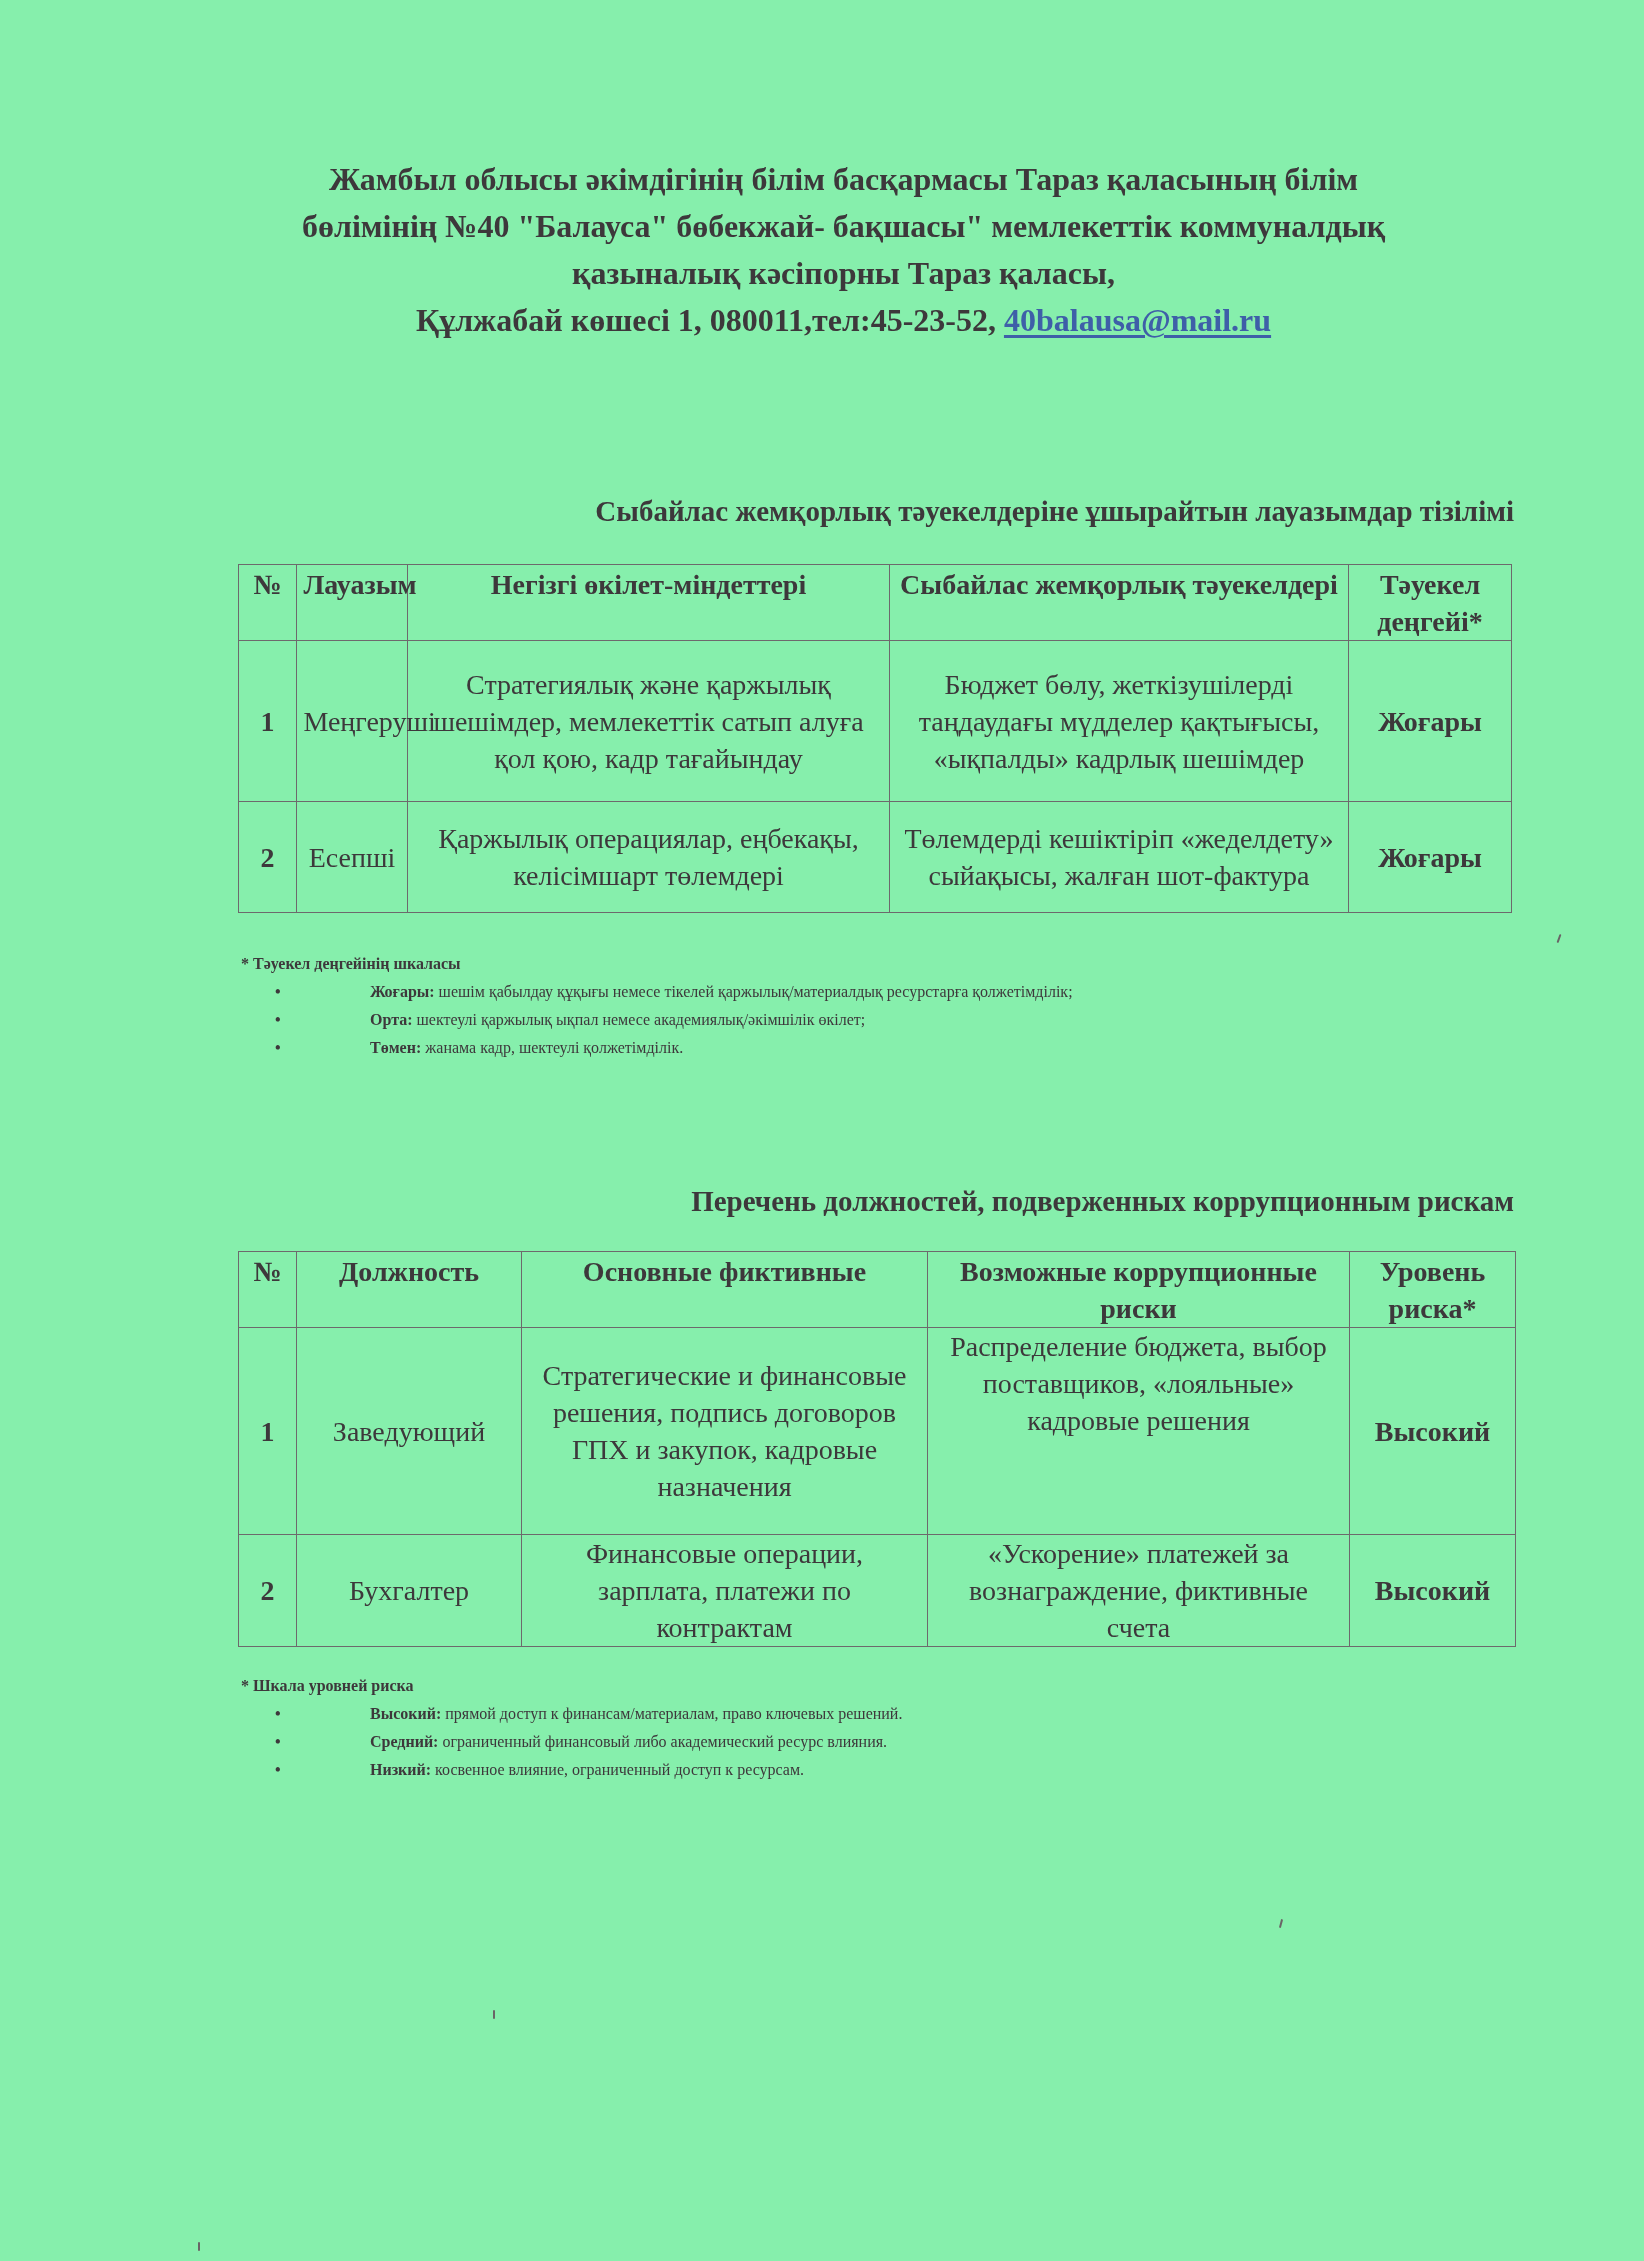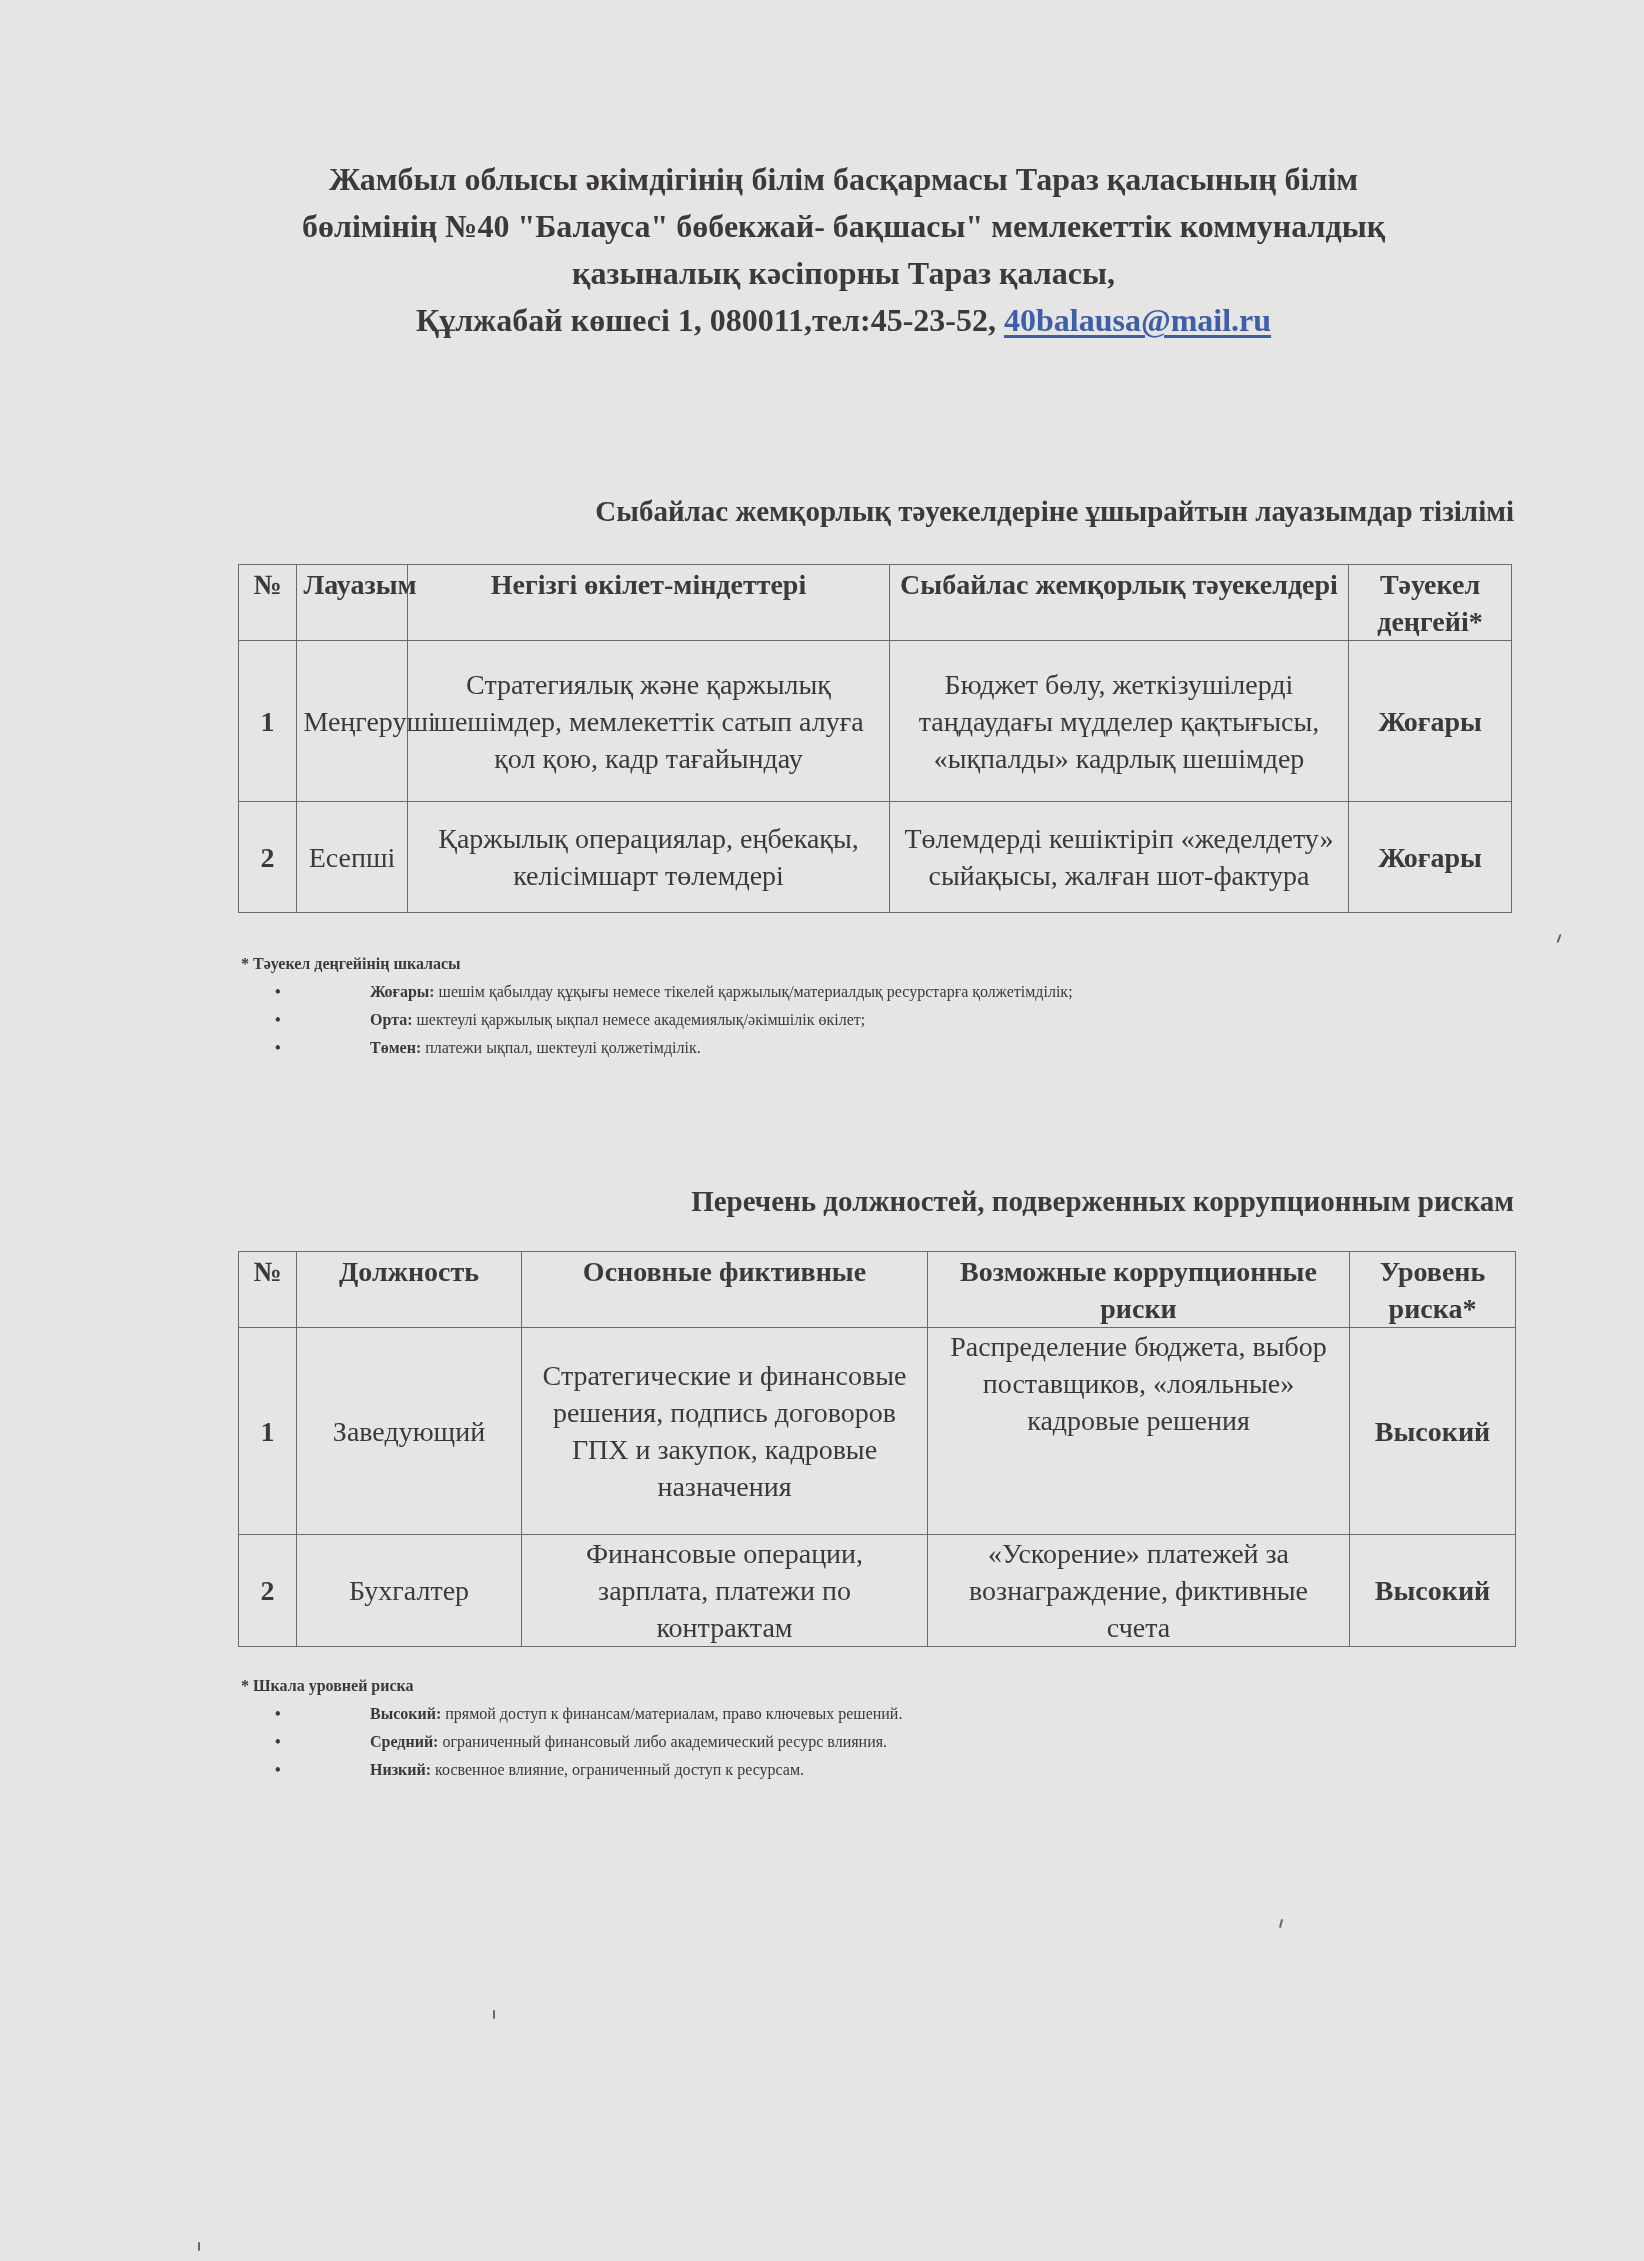--- a/index.html
+++ b/index.html
@@ -13,21 +13,21 @@
     position: relative;
     overflow: hidden;
     font-family: "Liberation Serif", "DejaVu Serif", serif;
     color: #3a3538;
   }
   .page {
     position: absolute;
     left: 0; top: 0;
     width: 1644px;
     height: 2261px;
-    background: #e5e5e5;
+    background: #86efac;
   }
   .header {
     position: absolute;
     left: 180px;
     top: 156px;
     width: 1327px;
     text-align: center;
     font-weight: bold;
     font-size: 32px;
     line-height: 47px;
@@ -168,21 +168,21 @@
       <td class="level">Жоғары</td>
     </tr>
   </tbody>
     </table>
 
   <div class="footnote" id="foot1">
     <span class="fn-title">* Тәуекел деңгейінің шкаласы</span>
     <ul>
       <li><span class="bullet">•</span><b>Жоғары:</b><span> шешім қабылдау құқығы немесе тікелей қаржылық/материалдық ресурстарға қолжетімділік;</span></li>
       <li><span class="bullet">•</span><b>Орта:</b><span> шектеулі қаржылық ықпал немесе академиялық/әкімшілік өкілет;</span></li>
-      <li><span class="bullet">•</span><b>Төмен:</b><span> платежи ықпал, шектеулі қолжетімділік.</span></li>
+      <li><span class="bullet">•</span><b>Төмен:</b><span> жанама кадр, шектеулі қолжетімділік.</span></li>
     </ul>
   </div>
 
   <div class="section-title" id="title2">Перечень должностей, подверженных коррупционным рискам</div>
 
   <table class="risk" id="table2">
     <colgroup>
       <col style="width:58px">
       <col style="width:225px">
       <col style="width:406px">

